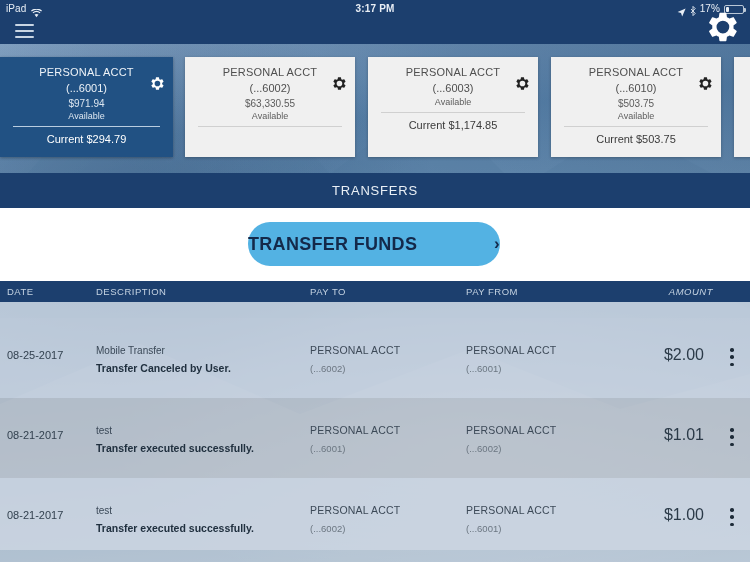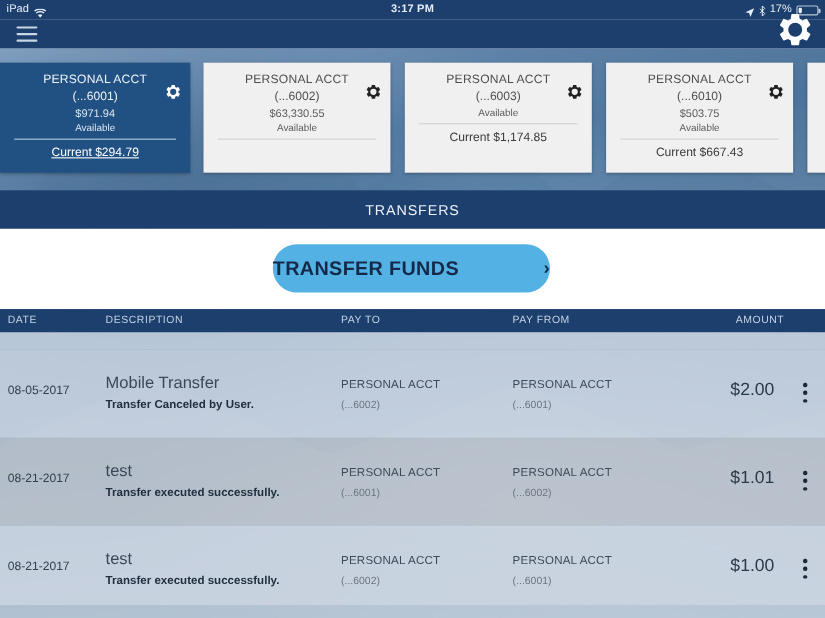--- a/index.html
+++ b/index.html
@@ -114,21 +114,21 @@
   .acct-card.inactive .acct-num { color: #4f4f4f; }
   .acct-card.inactive .acct-avail-amt,
   .acct-card.inactive .acct-avail-lbl { color: #5c5c5c; }
   .acct-card.inactive .acct-current { color: #3b3b3b; }
   .acct-card.inactive .acct-divider { background: #d0d0d0; }
 
   .acct-card.active .acct-name,
   .acct-card.active .acct-num { color: #eef3f8; }
   .acct-card.active .acct-avail-amt,
   .acct-card.active .acct-avail-lbl { color: #dce6f0; }
-  .acct-card.active .acct-current { color: #ffffff; text-decoration: underline; }
+  .acct-card.active .acct-current { color: #ffffff; }
   .acct-card.active .acct-divider { background: #b9cde0; }
 
   .card-gear {
     position: absolute; right: 8px; top: 19px;
     width: 15px; height: 15px; cursor: pointer;
   }
 
   
   .section-band {
     position: absolute; left: 0; top: 173px;
@@ -164,41 +164,41 @@
     width: 750px; height: 21px;
     background: #1c3f6e;
     color: #c5d3e2;
     font-size: 9.5px; letter-spacing: .5px;
   }
   .table-head span { position: absolute; top: 5px; }
   .th-date  { left: 7px; }
   .th-desc  { left: 96px; text-align: right; }
   .th-payto { left: 310px; }
   .th-payfr { left: 466px; }
-  .th-amt   { right: 37px; }
+  .th-amt   { right: 37px; font-style: italic; }
 
   .table-body {
     position: absolute; left: 0; top: 302px;
     width: 750px; height: 260px;
     overflow: hidden;
   }
   .spacer-row { height: 16px; background: rgba(203,212,225,0.80); }
   .txn-row {
     position: relative;
     height: 80px;
     cursor: pointer;
   }
   .txn-row.odd  { background: rgba(205,214,226,0.80); }
   .txn-row.even { background: rgba(188,194,203,0.72); }
   .txn-row.last { height: 72px; }
 
   .cell { position: absolute; }
   .c-date  { left: 7px;   top: 31px; font-size: 11px; color: #32414f; }
   .c-desc  { left: 96px;  top: 22px; }
-  .c-desc .d1 { font-size: 15px; color: #3a4857; line-height: 15px; }
+  .c-desc .d1 { font-size: 10px; color: #3a4857; line-height: 15px; }
   .c-desc .d2 { font-size: 10.5px; color: #20303f; font-weight: bold; line-height: 15px; }
   .c-payto { left: 310px; top: 22px; }
   .c-payfr { left: 466px; top: 22px; }
   .c-acct1 { font-size: 10.5px; color: #3d4a58; line-height: 15px; letter-spacing: .2px; }
   .c-acct2 { font-size: 9.5px;  color: #6b7681; line-height: 14px; }
   .c-amt   { right: 46px; top: 28px; font-size: 16px; color: #2b3a48; }
   .kebab {
     position: absolute; right: 10px; top: 28px;
     width: 16px; height: 22px;
     display: flex; flex-direction: column; align-items: center; justify-content: space-between;
@@ -304,21 +304,21 @@
           </svg>
       </div>
     </div>
 
     <div class="acct-card inactive" style="left:551px; width:170px;">
       <div class="acct-name">PERSONAL ACCT</div>
       <div class="acct-num">(...6010)</div>
       <div class="acct-avail-amt">$503.75</div>
       <div class="acct-avail-lbl">Available</div>
       <div class="acct-divider"></div>
-      <div class="acct-current">Current $667.43</div>
+      <div class="acct-current">Current $503.75</div>
       <div class="card-gear">
         <svg width="15" height="15" viewBox="0 0 24 24">
             <path fill="#222222" d="M19.4 13c.04-.33.06-.66.06-1s-.02-.67-.07-1l2.11-1.63a.5.5 0 0 0 .12-.64l-2-3.46a.5.5 0 0 0-.6-.22l-2.49 1a7.3 7.3 0 0 0-1.73-1l-.38-2.65A.5.5 0 0 0 13.93 2h-4a.5.5 0 0 0-.49.42L9.06 5.07c-.63.26-1.2.6-1.73 1l-2.49-1a.5.5 0 0 0-.6.22l-2 3.46a.5.5 0 0 0 .12.64L4.47 11a7.9 7.9 0 0 0 0 2l-2.11 1.63a.5.5 0 0 0-.12.64l2 3.46c.12.22.39.3.6.22l2.49-1c.52.4 1.1.74 1.73 1l.38 2.65c.04.24.25.42.49.42h4c.24 0 .45-.18.49-.42l.38-2.65c.63-.26 1.2-.6 1.73-1l2.49 1c.22.08.48 0 .6-.22l2-3.46a.5.5 0 0 0-.12-.64L19.4 13Zm-7.47 3.5a4.5 4.5 0 1 1 0-9 4.5 4.5 0 0 1 0 9Z"></path>
           </svg>
       </div>
     </div>
 
     <div class="acct-card inactive" style="left:734px; width:170px;"></div>
   </div>
 
@@ -338,21 +338,21 @@
     <span class="th-desc">DESCRIPTION</span>
     <span class="th-payto">PAY TO</span>
     <span class="th-payfr">PAY FROM</span>
     <span class="th-amt">AMOUNT</span>
   </div>
 
   <div class="table-body">
     <div class="spacer-row"></div>
 
     <div class="txn-row odd">
-      <span class="cell c-date">08-05-2017</span>
+      <span class="cell c-date">08-25-2017</span>
       <span class="cell c-desc">
         <span class="d1">Mobile Transfer</span><br>
         <span class="d2">Transfer Canceled by User.</span>
       </span>
       <span class="cell c-payto">
         <span class="c-acct1">PERSONAL ACCT</span><br>
         <span class="c-acct2">(...6002)</span>
       </span>
       <span class="cell c-payfr">
         <span class="c-acct1">PERSONAL ACCT</span><br>

